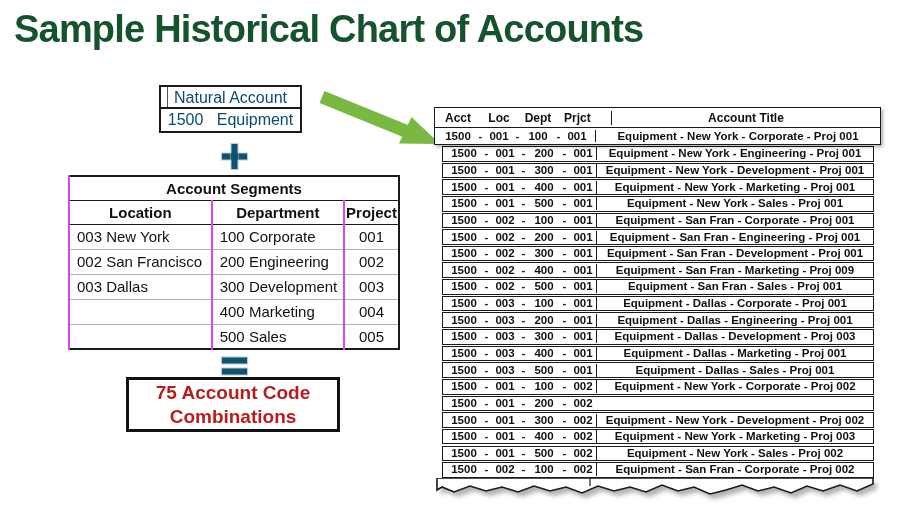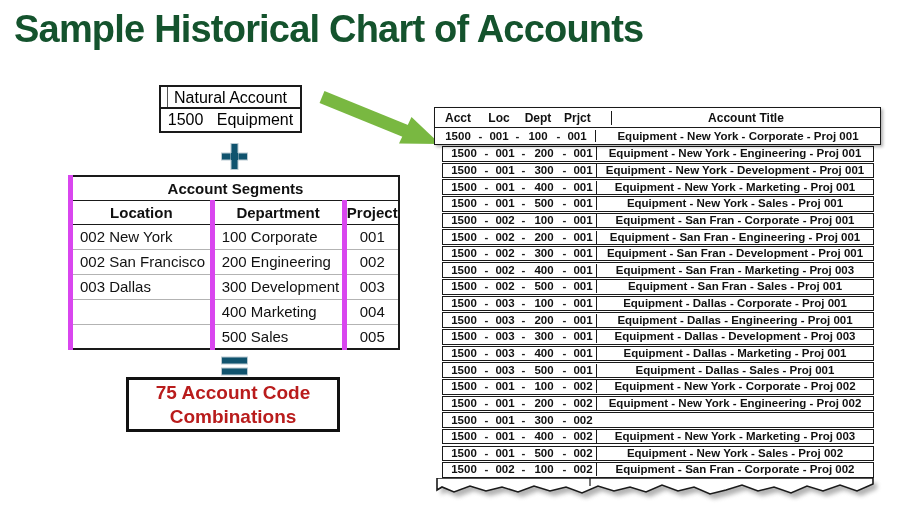--- a/index.html
+++ b/index.html
@@ -14,37 +14,37 @@
     position:absolute; left:14px; top:8px;
     font-size:38px; font-weight:700; letter-spacing:-0.8px;
     color:#14532d;
   }
 
   
   .nat-box {
     position:absolute; left:159px; top:85px; width:143px;
     border:2px solid #1a1a1a; background:#fff;
   }
-  .nat-row { height:22px; line-height:22px; text-align:center; font-size:16px; color:#000000; position:relative; }
+  .nat-row { height:22px; line-height:22px; text-align:center; font-size:16px; color:#0c4a6e; position:relative; }
   .nat-row.first { border-bottom:2px solid #1a1a1a; }
   .nat-row.first::before { content:""; position:absolute; left:6px; top:0; bottom:0; border-left:1px solid #555; }
   .nat-row.second { white-space:pre; }
 
   
   .op-icon { position:absolute; left:221px; }
   .op-plus { top:143px; }
   .op-equals { top:356px; }
 
   
   .seg-table {
     position:absolute; left:68px; top:175px; width:332px;
     border-collapse:collapse; border:2px solid #1a1a1a;
     font-size:15px; color:#111; background:#fff;
   }
-  .seg-table td, .seg-table th { border-left:5px solid #d946ef; }
+  .seg-table td, .seg-table th { border-left:2px solid #d946ef; }
   .seg-caption td {
     font-weight:700; text-align:center; height:24px;
     border-bottom:1.5px solid #1a1a1a;
   }
   .seg-head th {
     font-weight:700; text-align:center; height:24px;
     border-bottom:1.5px solid #1a1a1a;
   }
   .seg-body td { height:25px; border-top:1px solid #b3b3b3; padding-left:7px; }
   .seg-body tr:first-child td { border-top:none; }
@@ -124,21 +124,21 @@
         <td colspan="3">Account Segments</td>
       </tr>
       <tr class="seg-head">
         <th class="col-loc">Location</th>
         <th class="col-dept">Department</th>
         <th class="col-proj">Project</th>
       </tr>
     </tbody>
     <tbody class="seg-body" id="segments-body">
         <tr>
-          <td>002 New York</td>
+          <td>003 New York</td>
           <td>100 Corporate</td>
           <td class="proj">001</td>
         </tr>
         <tr>
           <td>002 San Francisco</td>
           <td>200 Engineering</td>
           <td class="proj">002</td>
         </tr>
         <tr>
           <td>003 Dallas</td>
@@ -284,21 +284,21 @@
       <div class="coa-row">
         <div class="codes">
           <span class="c-acct">1500</span>
           <span class="c-dash">-</span>
           <span class="c-loc">002</span>
           <span class="c-dash">-</span>
           <span class="c-dept">400</span>
           <span class="c-dash">-</span>
           <span class="c-prjct">001</span>
         </div>
-        <div class="tcell">Equipment - San Fran - Marketing - Proj 003</div>
+        <div class="tcell">Equipment - San Fran - Marketing - Proj 009</div>
       </div>
       <div class="coa-row">
         <div class="codes">
           <span class="c-acct">1500</span>
           <span class="c-dash">-</span>
           <span class="c-loc">002</span>
           <span class="c-dash">-</span>
           <span class="c-dept">500</span>
           <span class="c-dash">-</span>
           <span class="c-prjct">001</span>
@@ -380,32 +380,32 @@
       <div class="coa-row">
         <div class="codes">
           <span class="c-acct">1500</span>
           <span class="c-dash">-</span>
           <span class="c-loc">001</span>
           <span class="c-dash">-</span>
           <span class="c-dept">200</span>
           <span class="c-dash">-</span>
           <span class="c-prjct">002</span>
         </div>
-        <div class="tcell">Equipment - New York - Engineering - Proj 002</div>
       </div>
       <div class="coa-row">
         <div class="codes">
           <span class="c-acct">1500</span>
           <span class="c-dash">-</span>
           <span class="c-loc">001</span>
           <span class="c-dash">-</span>
           <span class="c-dept">300</span>
           <span class="c-dash">-</span>
           <span class="c-prjct">002</span>
         </div>
+        <div class="tcell">Equipment - New York - Development - Proj 002</div>
       </div>
       <div class="coa-row">
         <div class="codes">
           <span class="c-acct">1500</span>
           <span class="c-dash">-</span>
           <span class="c-loc">001</span>
           <span class="c-dash">-</span>
           <span class="c-dept">400</span>
           <span class="c-dash">-</span>
           <span class="c-prjct">002</span>

